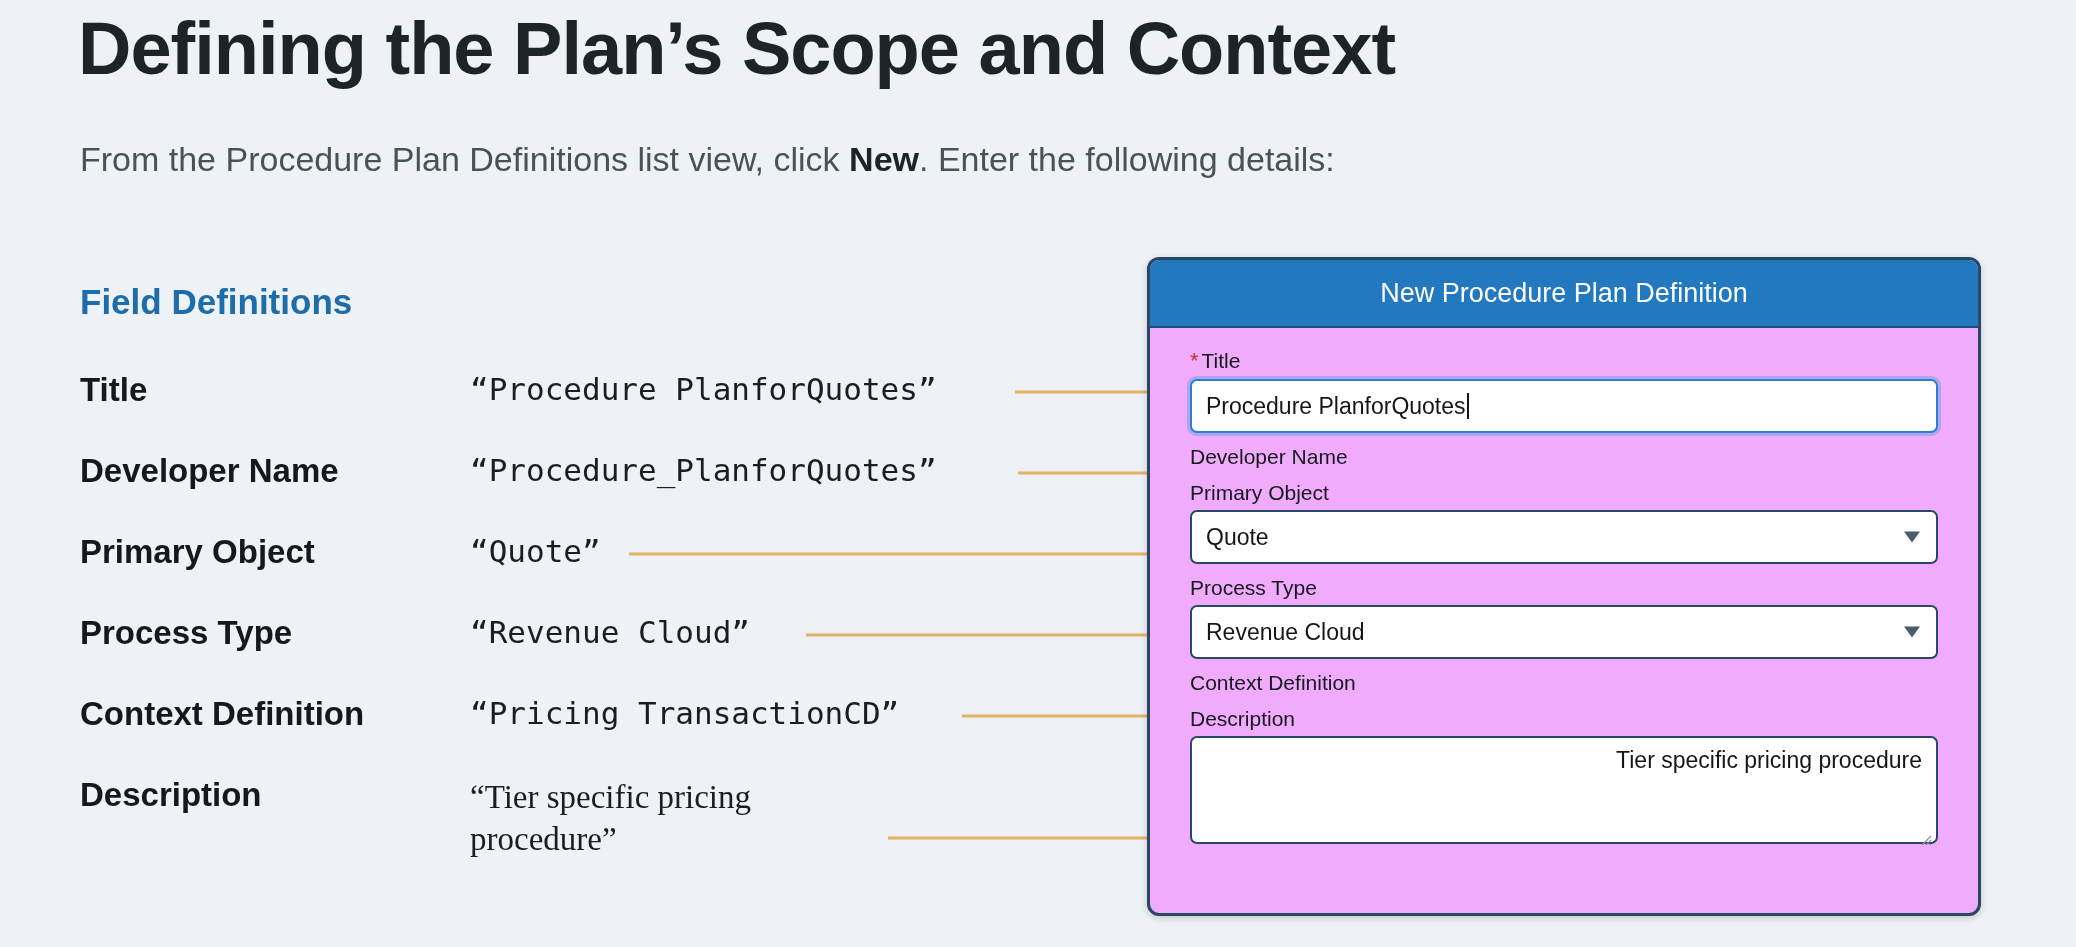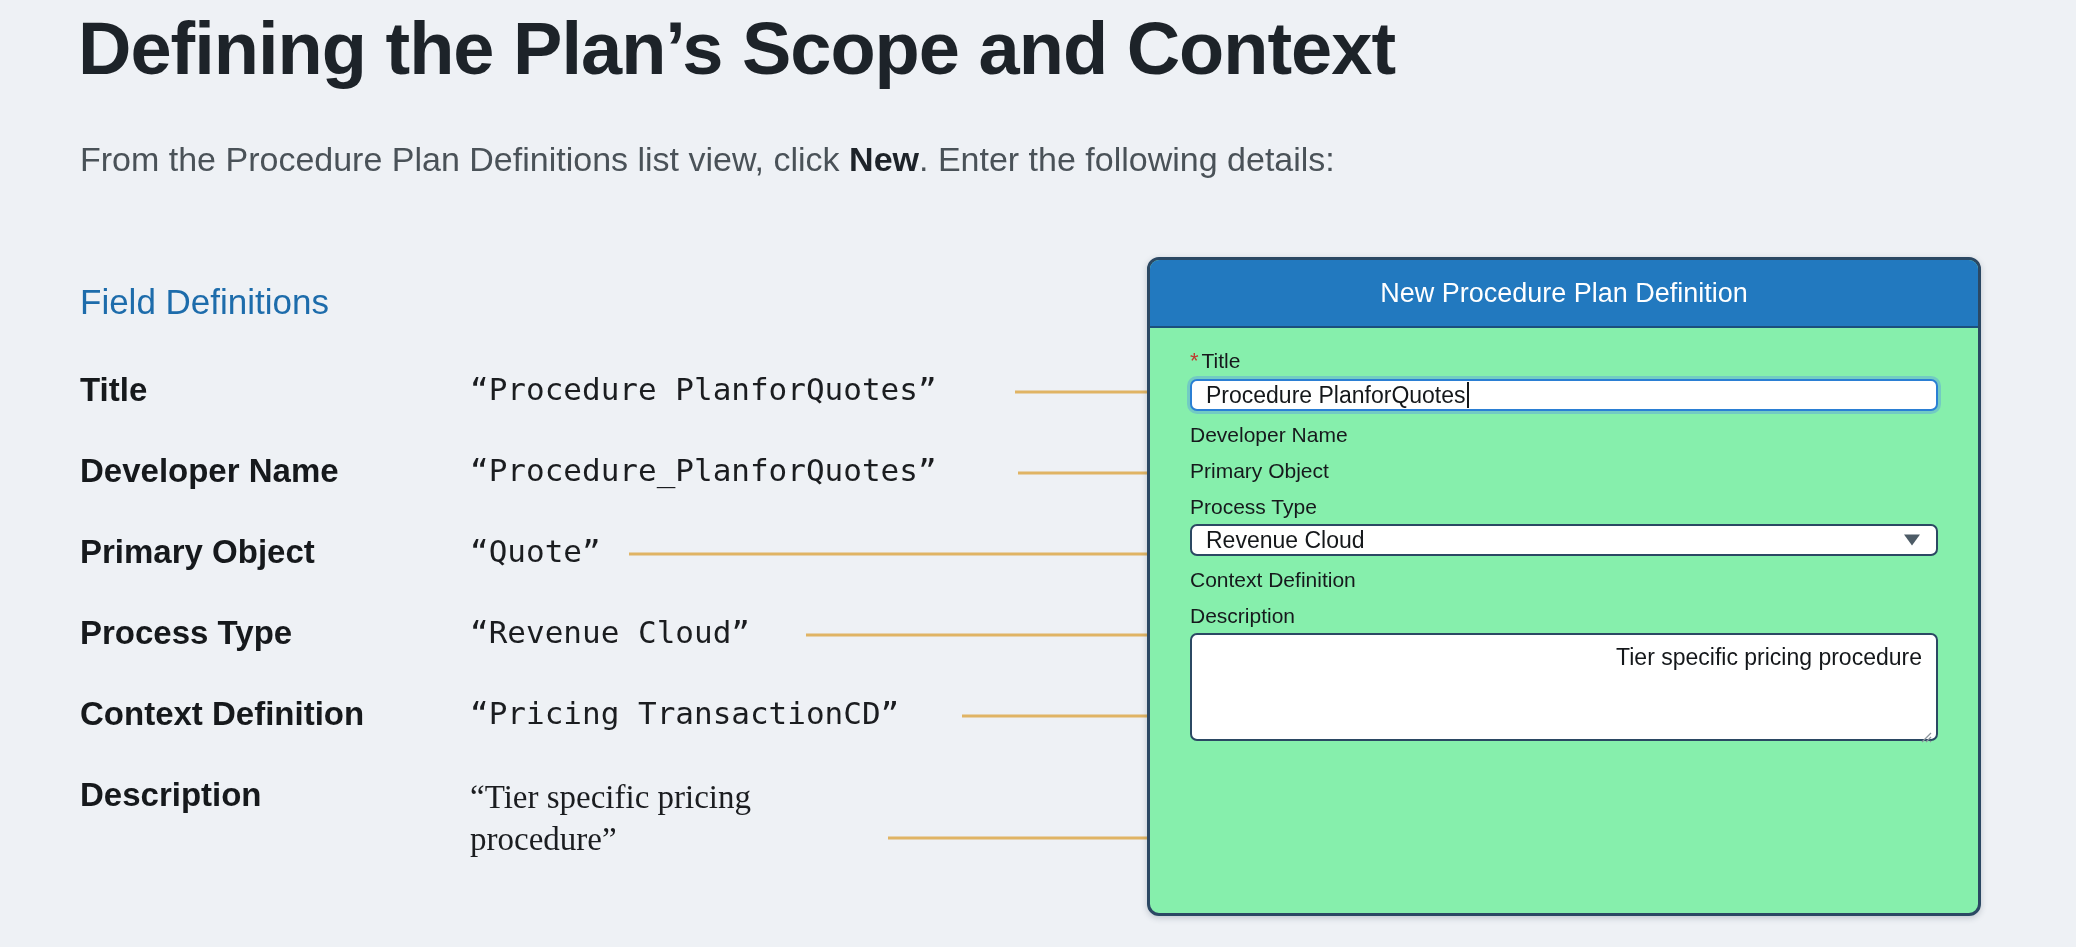--- a/index.html
+++ b/index.html
@@ -33,21 +33,21 @@
     white-space: nowrap;
   }
   #subtitle b { color: #1d2329; font-weight: bold; }
 
   
   #field-definitions-heading {
     position: absolute;
     left: 80px;
     top: 282px;
     font-size: 35px;
-    font-weight: normal;
+    font-weight: bold;
     color: #1d6cab;
     white-space: nowrap;
   }
 
   .field-row { position: absolute; left: 80px; }
   .field-row .lbl {
     position: absolute;
     left: 0;
     top: 0;
     font-size: 33px;
@@ -82,21 +82,21 @@
 
   
   #form-card {
     position: absolute;
     left: 1147px;
     top: 257px;
     width: 834px;
     height: 659px;
     border: 3px solid #2b4863;
     border-radius: 12px;
-    background: #86efac;
+    background: #f0abfc;
     box-shadow: 0 2px 6px rgba(30,50,70,0.22);
     overflow: hidden;
   }
   #card-header {
     height: 68px;
     background: #2279bf;
     color: #ffffff;
     display: flex;
     align-items: center;
     justify-content: center;
@@ -111,21 +111,21 @@
   .form-label {
     font-size: 21px;
     color: #16191c;
     margin-bottom: 5px;
     white-space: nowrap;
   }
   .req-star { color: #c0392f; font-size: 22px; margin-right: 3px; }
 
   .form-input {
     position: relative;
-    height: 32px;
+    height: 54px;
     border: 2px solid #2b4863;
     border-radius: 7px;
     background: #ffffff;
     display: flex;
     align-items: center;
     padding: 0 14px;
     font-size: 23px;
     color: #14171a;
   }
   .form-input.focused {
@@ -243,20 +243,24 @@
         <span class="caret"></span>
       </div>
     </div>
 
     <div class="form-field">
       <div class="form-label">Developer Name</div>
     </div>
 
     <div class="form-field">
       <div class="form-label">Primary Object</div>
+      <div class="form-input">
+        <span>Quote</span>
+        <span class="chevron-down"></span>
+      </div>
     </div>
 
     <div class="form-field">
       <div class="form-label">Process Type</div>
       <div class="form-input">
         <span>Revenue Cloud</span>
         <span class="chevron-down"></span>
       </div>
     </div>
 

